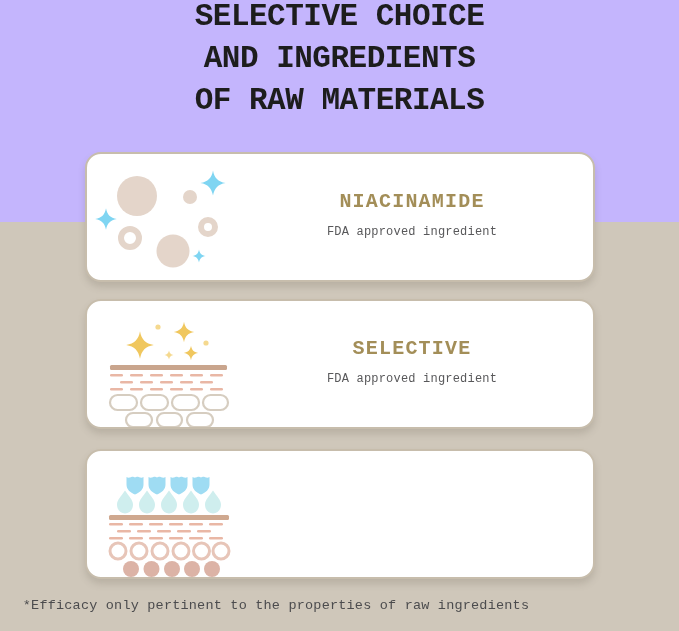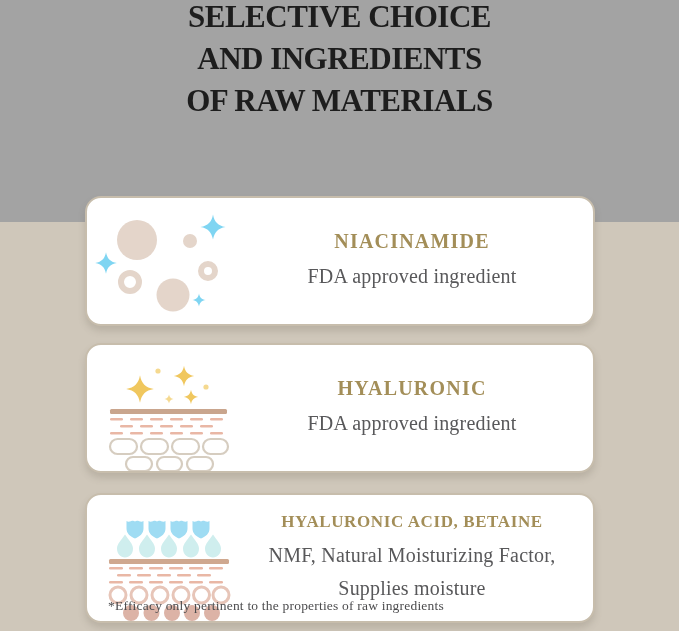--- a/index.html
+++ b/index.html
@@ -1,62 +1,61 @@
 <!DOCTYPE html>
 <html><head>
 <meta charset="utf-8">
 <style>
   html,body{margin:0;padding:0;}
   body{background:#ffffff;}
   .page{
     position:relative;
     width:679px;height:631px;
-    background:#a3a3a3;
+    background:#c4b5fd;
     overflow:hidden;
-    font-family:Liberation Serif, serif;
+    font-family:Liberation Mono, monospace;
   }
   .beige-bg{
     position:absolute;left:0;top:222px;width:679px;height:409px;
     background:#cfc7ba;
   }
   .title{
     position:absolute;top:-4px;left:0;width:679px;
     text-align:center;
     font-size:31px;line-height:42px;
     font-weight:bold;letter-spacing:-0.5px;
     color:#1d1d1d;
   }
   .card{
     position:absolute;left:85px;width:510px;height:130px;
     background:#ffffff;
     border:2px solid #c7bdac;
     border-radius:16px;
     box-sizing:border-box;
     box-shadow:0 5px 7px rgba(110,100,85,0.22);
-    margin-top:44px;
   }
   .card-1{top:152px;}
   .card-2{top:299px;}
   .card-3{top:449px;}
   .icon-wrap{position:absolute;left:0;top:0;width:160px;height:126px;}
   .icon-wrap svg{display:block;}
   .card-text{
     position:absolute;left:150px;top:0;width:350px;height:126px;
     display:flex;flex-direction:column;justify-content:center;align-items:center;
     text-align:center;
   }
   .card-heading{
     margin:0 0 7px 0;
     font-size:20px;font-weight:bold;letter-spacing:1.2px;
     color:#a38e58;white-space:nowrap;
   }
   .card-heading.long{font-size:17px;letter-spacing:0.6px;}
   .card-line{
     margin:5px 0;
-    font-size:20px;letter-spacing:0.2px;
+    font-size:12px;letter-spacing:0.2px;
     color:#58585a;white-space:nowrap;
   }
   .footnote{
     position:absolute;top:598px;left:0;width:552px;
     text-align:center;
     font-size:13.5px;letter-spacing:0.2px;
     color:#4c4c4e;
   }
 </style>
 </head>
@@ -131,21 +130,21 @@
             <rect x="54" y="94" width="27" height="15" rx="7.5"></rect>
             <rect x="85" y="94" width="27" height="15" rx="7.5"></rect>
             <rect x="116" y="94" width="25" height="15" rx="7.5"></rect>
           <rect x="39" y="112" width="26" height="14" rx="7"></rect>
             <rect x="70" y="112" width="25" height="14" rx="7"></rect>
             <rect x="100" y="112" width="26" height="14" rx="7"></rect>
         </g>
       </svg>
     </div>
     <div class="card-text">
-      <h2 class="card-heading">HYALURONIC</h2>
+      <h2 class="card-heading">SELECTIVE</h2>
       <p class="card-line">FDA approved ingredient</p>
     </div>
   </section>
 
   <section class="card card-3">
     <div class="icon-wrap">
       <svg width="160" height="126" viewBox="0 0 160 126" aria-hidden="true">
         <defs>
           <path id="shield" d="M-8.5 -6 C-5.5 -4 -2.8 -7.5 0 -5.5 C2.8 -7.5 5.5 -4 8.5 -6 L8.5 1.5 C8.5 6.5 4.8 9.5 0 11.5 C-4.8 9.5 -8.5 6.5 -8.5 1.5 Z"></path>
           <path id="drop" d="M0 -10.5 C3.8 -5 8 -1 8 3.5 C8 9 4.4 12.5 0 12.5 C-4.4 12.5 -8 9 -8 3.5 C-8 -1 -3.8 -5 0 -10.5 Z"></path>
@@ -193,22 +192,17 @@
         </g>
         <g fill="#dcb3a6">
           <circle cx="44" cy="118" r="8"></circle>
             <circle cx="64.5" cy="118" r="8"></circle>
             <circle cx="85" cy="118" r="8"></circle>
             <circle cx="105" cy="118" r="8"></circle>
             <circle cx="125" cy="118" r="8"></circle>
         </g>
       </svg>
     </div>
-    <div class="card-text">
-      <h2 class="card-heading long">HYALURONIC ACID, BETAINE</h2>
-      <p class="card-line">NMF, Natural Moisturizing Factor,</p>
-      <p class="card-line">Supplies moisture</p>
-    </div>
   </section>
 
   <footer class="footnote">*Efficacy only pertinent to the properties of raw ingredients</footer>
 
 </div>
 
 </body></html>

